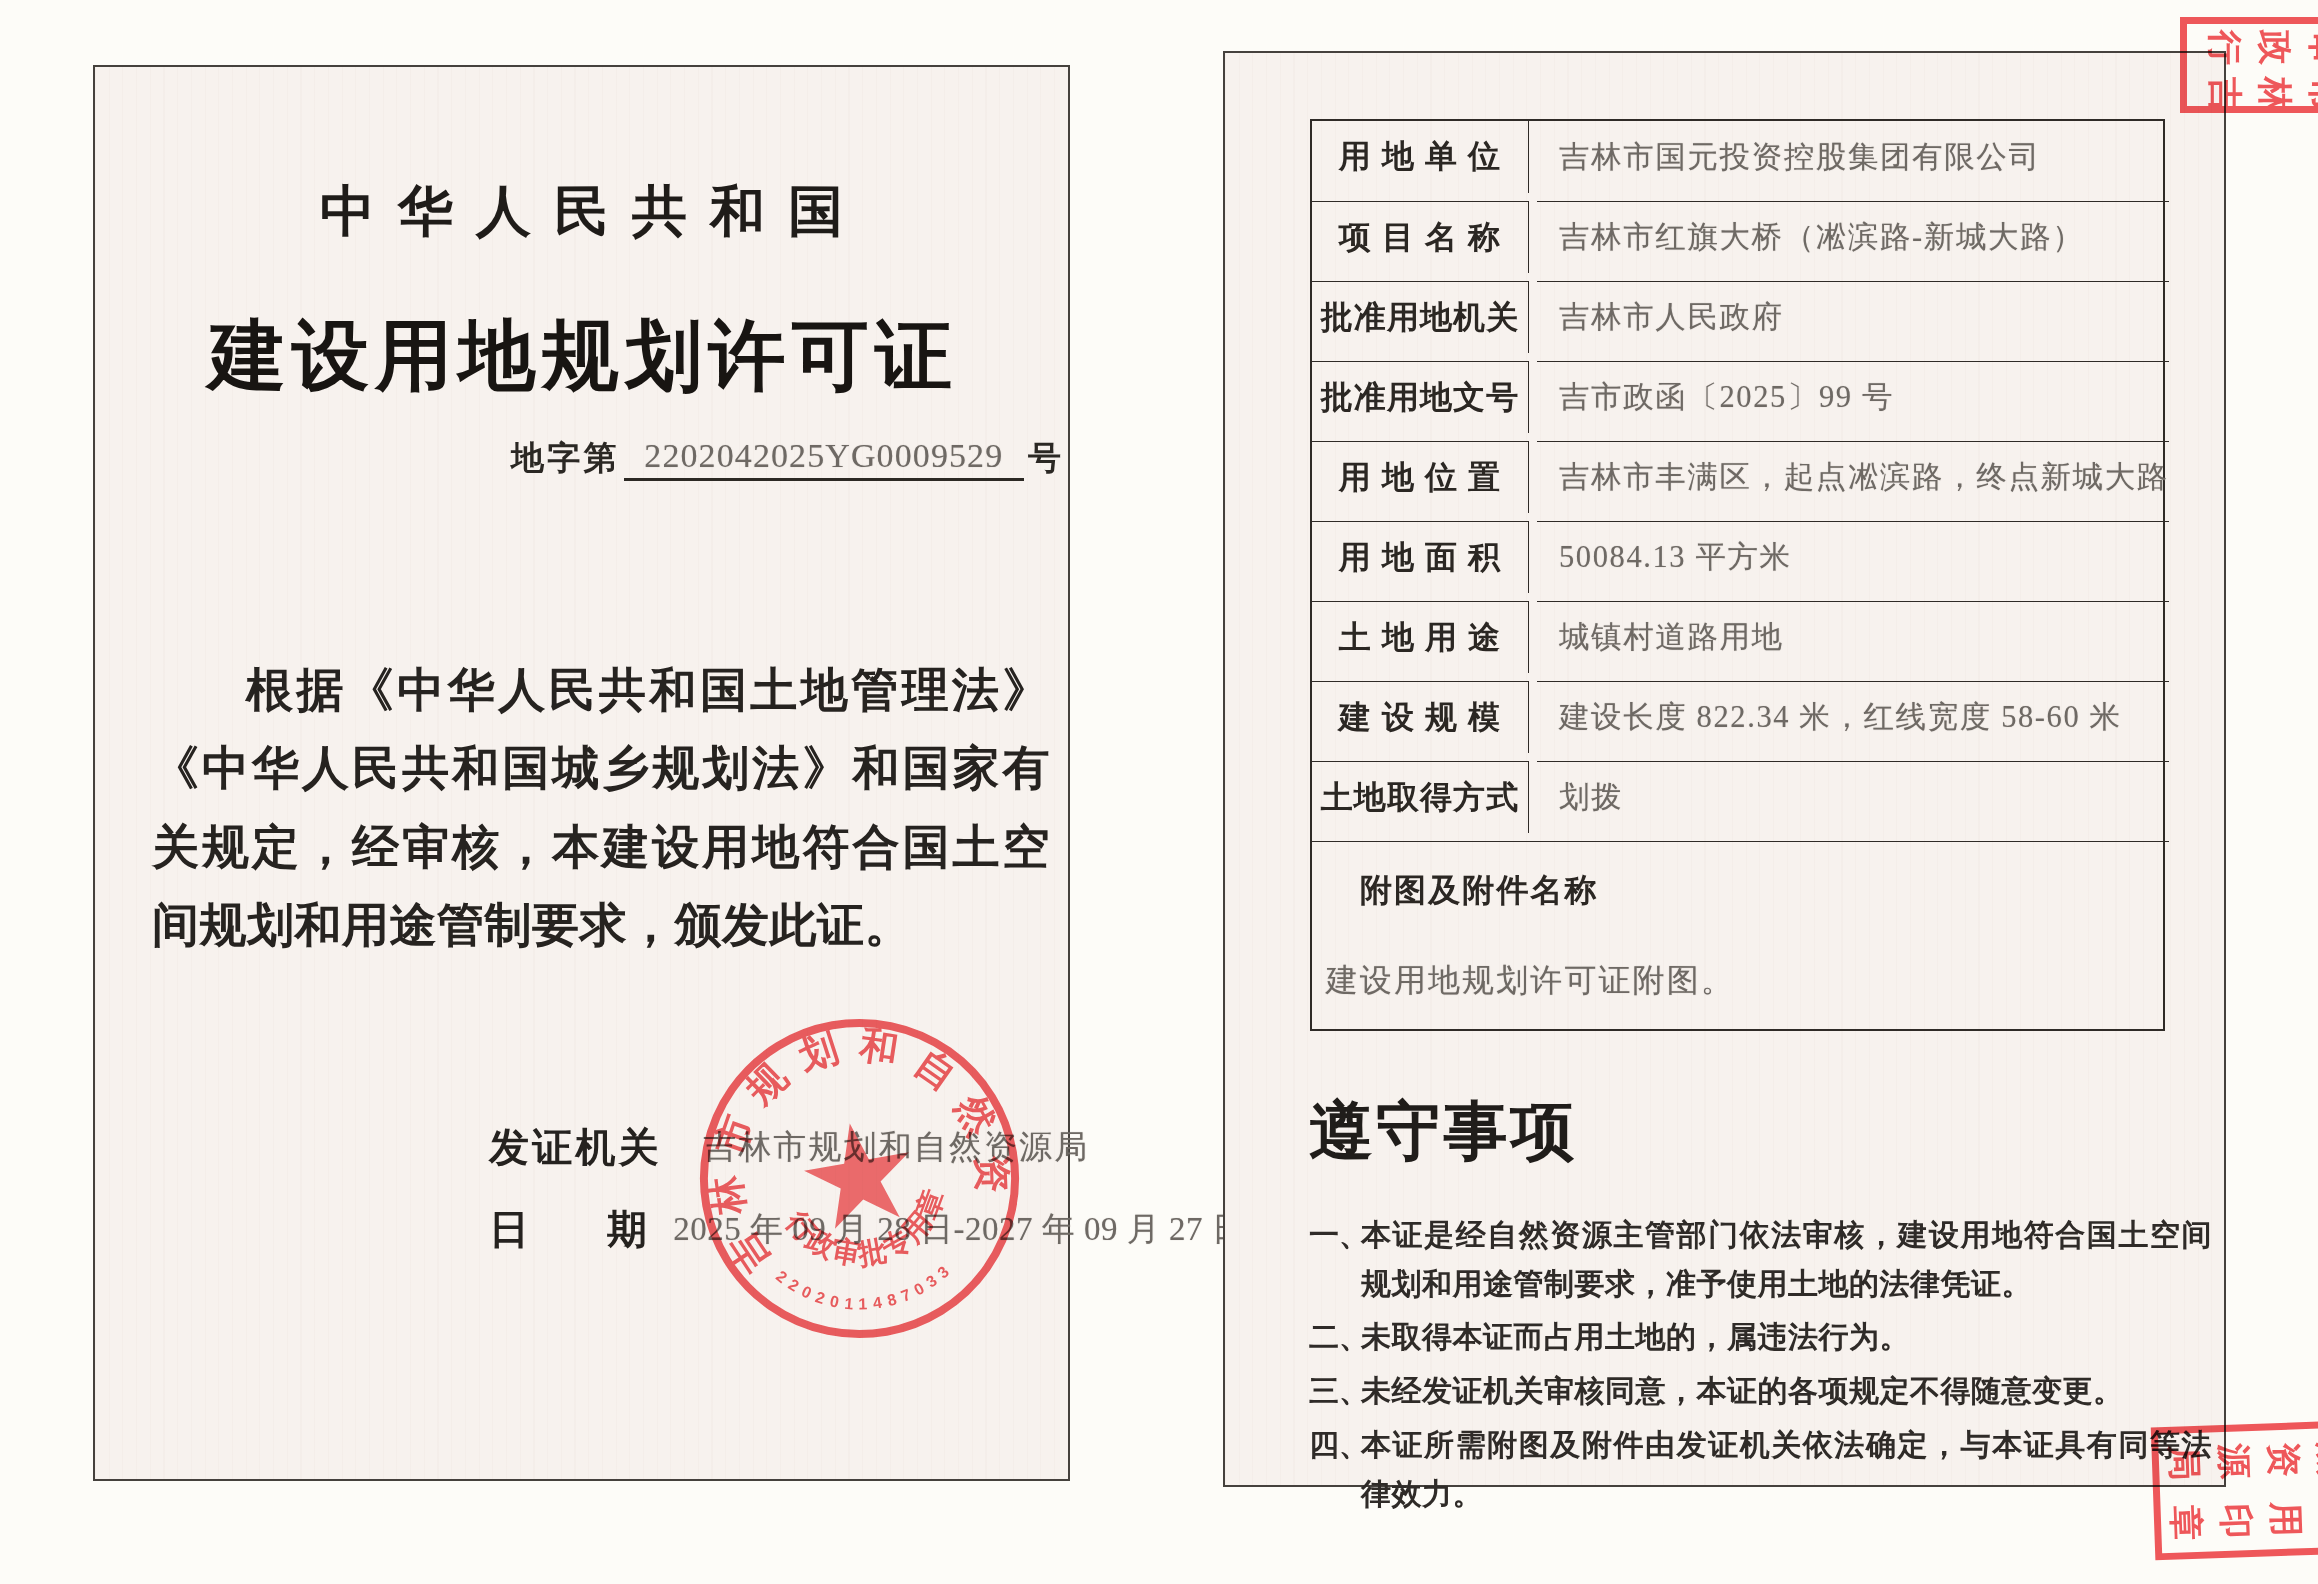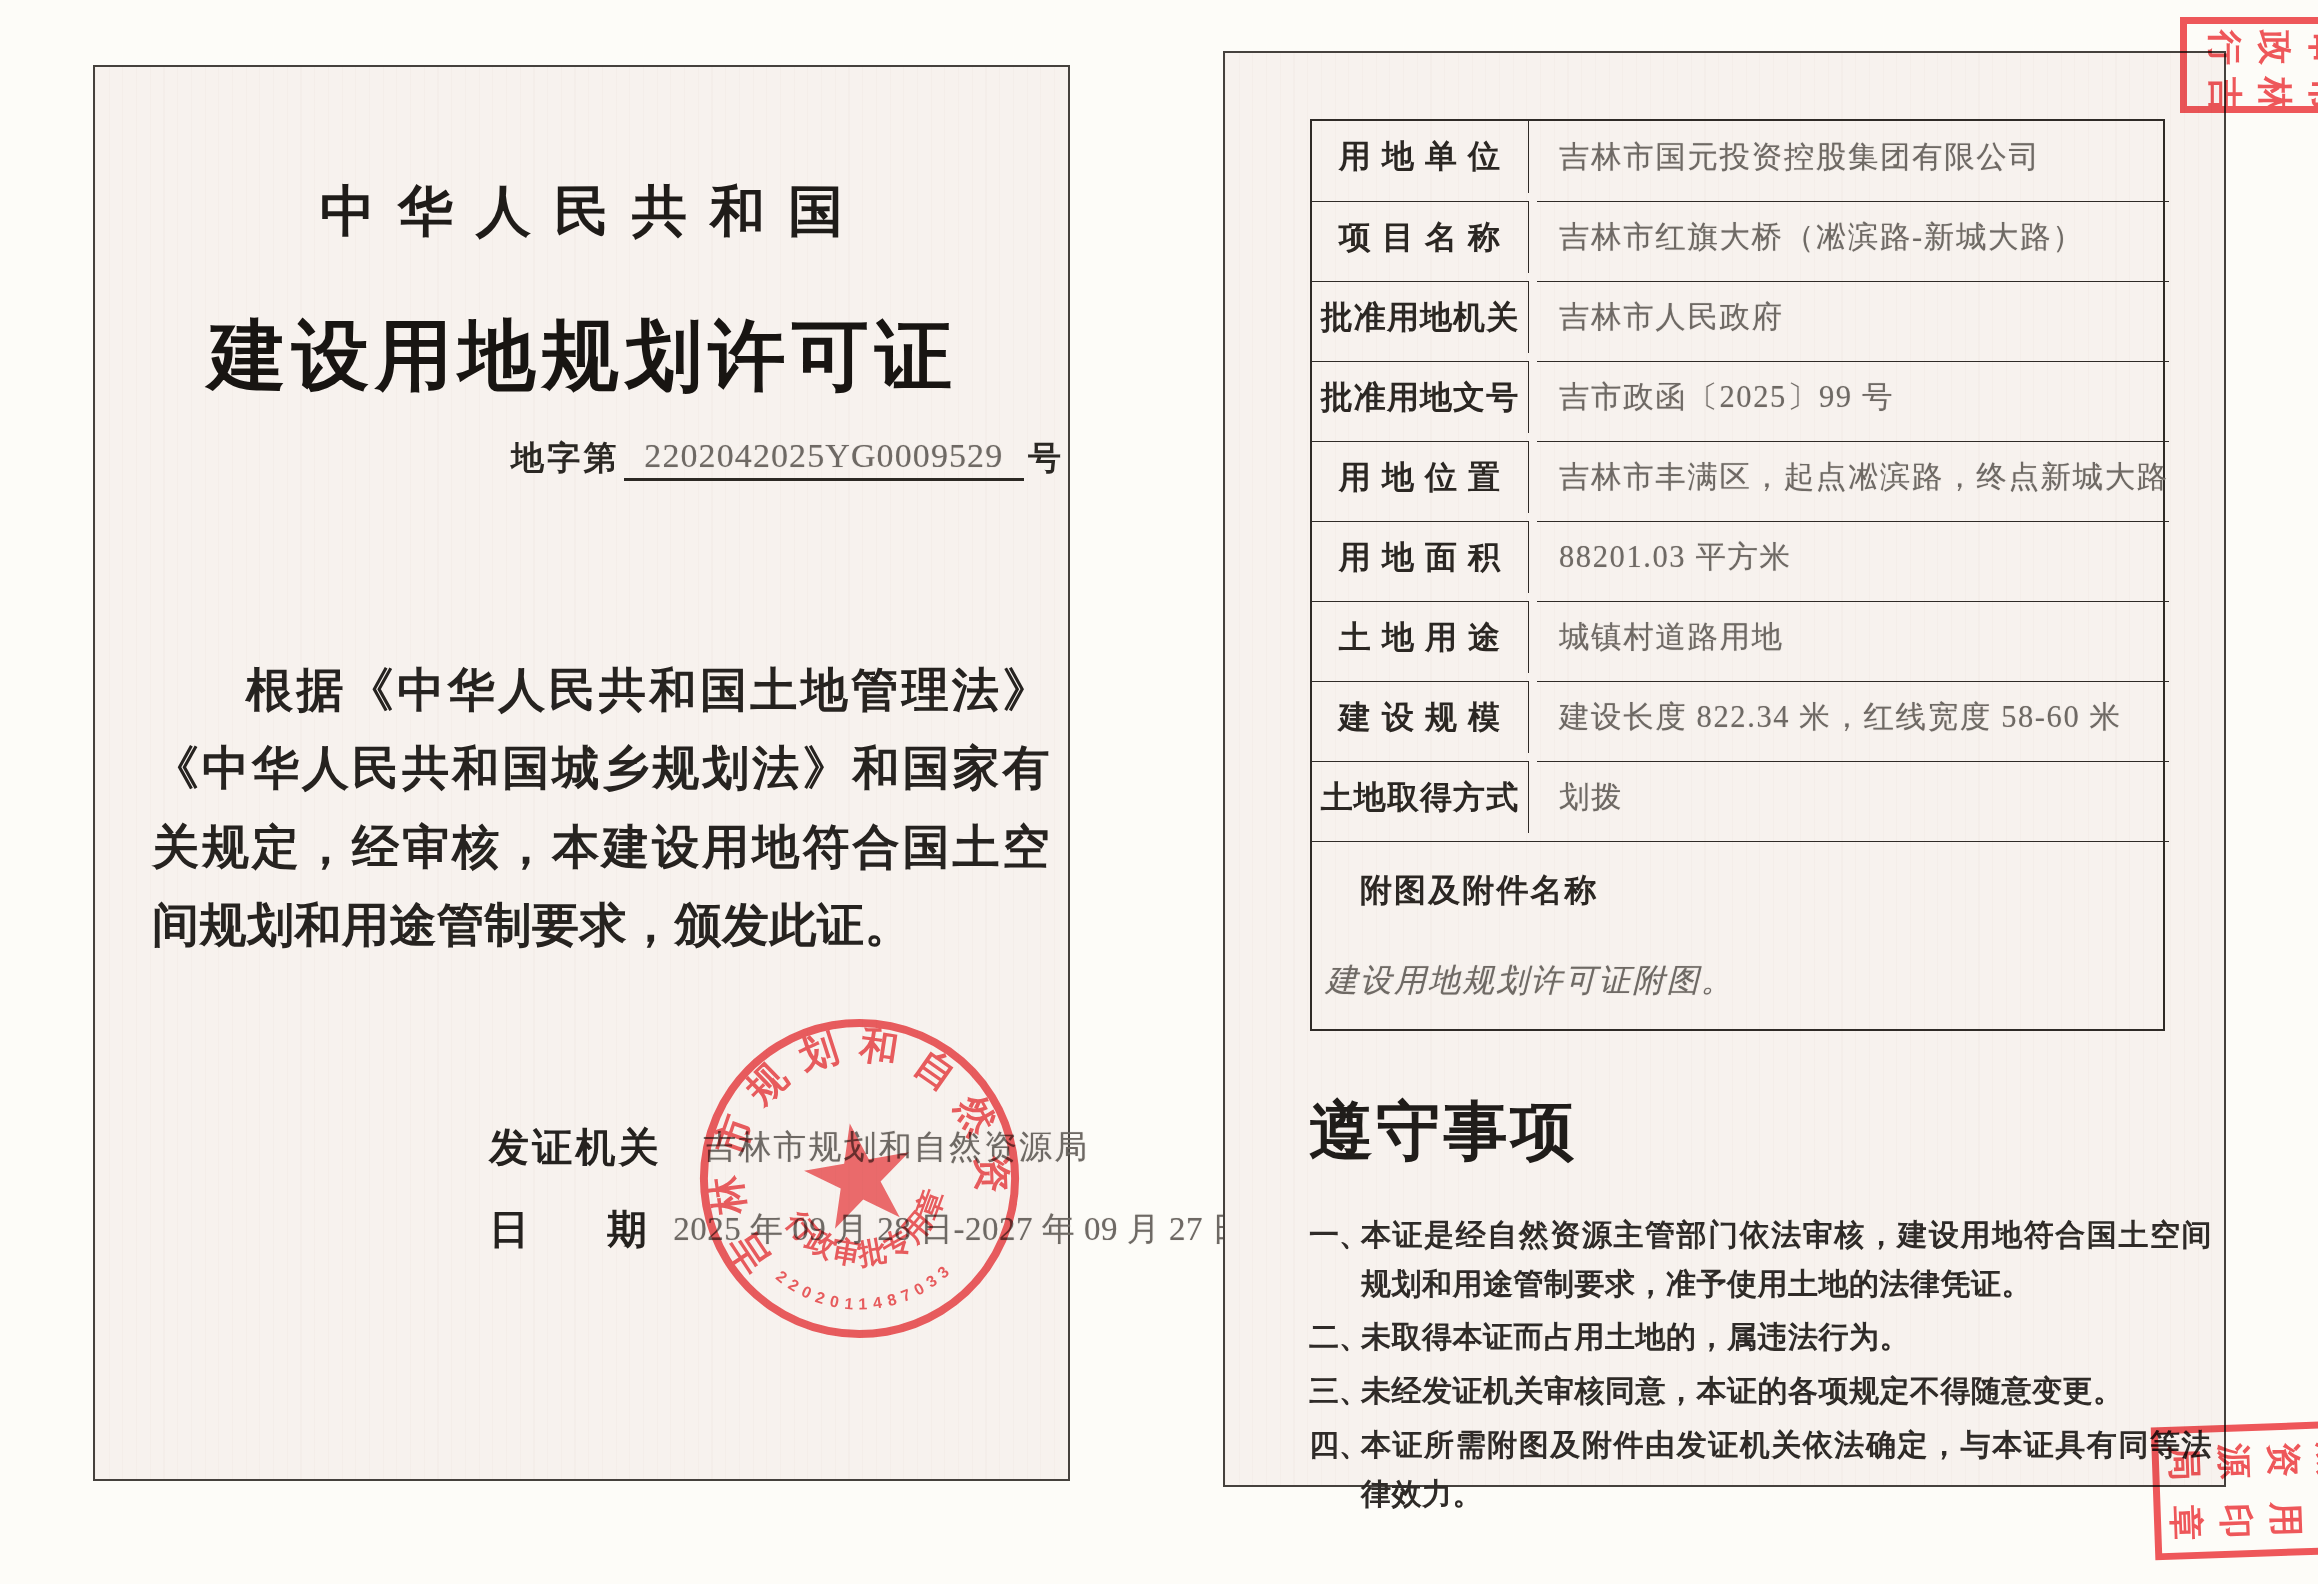--- a/index.html
+++ b/index.html
@@ -76,21 +76,21 @@
   .cell-label{
     justify-content:center;border-right:1.6px solid #2f2b27;
     font-size:32px;font-weight:700;color:#2b2723;letter-spacing:1.1px;white-space:nowrap;
   }
   .cell-value{padding-left:22px;font-size:30.5px;letter-spacing:1.6px;white-space:nowrap;}
   .cell-attachment{
     grid-column:1 / 3;flex-direction:column;align-items:flex-start;justify-content:flex-start;
     padding:27px 0 0 0;
   }
   .attachment-heading{font-size:32px;font-weight:700;color:#2b2723;letter-spacing:2.1px;padding-left:48px;}
-  .attachment-body{font-size:32px;letter-spacing:2.1px;padding-left:13.7px;margin-top:46px;font-style:italic;}
+  .attachment-body{font-size:32px;letter-spacing:2.1px;padding-left:13.7px;margin-top:46px;}
   .notes{position:absolute;left:84px;top:1035px;width:903px;}
   .notes-heading{font-size:64px;font-weight:900;color:#201d1a;letter-spacing:3.2px;}
   .notes-list{margin-top:36px;}
   .note-item{display:flex;margin-bottom:5.3px;}
   .note-num{
     width:52px;flex-shrink:0;font-size:30px;font-weight:700;color:#2f2b28;line-height:1.62;
   }
   .note-text{
     font-size:30px;font-weight:700;color:#2f2b28;line-height:1.62;letter-spacing:0.5px;text-align:justify;
   }
@@ -170,21 +170,21 @@
     <div class="cell cell-label">批准用地机关</div>
     <div class="cell cell-value imprint">吉林市人民政府</div>
 
     <div class="cell cell-label">批准用地文号</div>
     <div class="cell cell-value imprint">吉市政函〔2025〕99 号</div>
 
     <div class="cell cell-label">用 地 位 置</div>
     <div class="cell cell-value imprint">吉林市丰满区，起点凇滨路，终点新城大路</div>
 
     <div class="cell cell-label">用 地 面 积</div>
-    <div class="cell cell-value imprint">88201.03 平方米</div>
+    <div class="cell cell-value imprint">50084.13 平方米</div>
 
     <div class="cell cell-label">土 地 用 途</div>
     <div class="cell cell-value imprint">城镇村道路用地</div>
 
     <div class="cell cell-label">建 设 规 模</div>
     <div class="cell cell-value imprint">建设长度 822.34 米，红线宽度 58-60 米</div>
 
     <div class="cell cell-label">土地取得方式</div>
     <div class="cell cell-value imprint">划拨</div>
 

